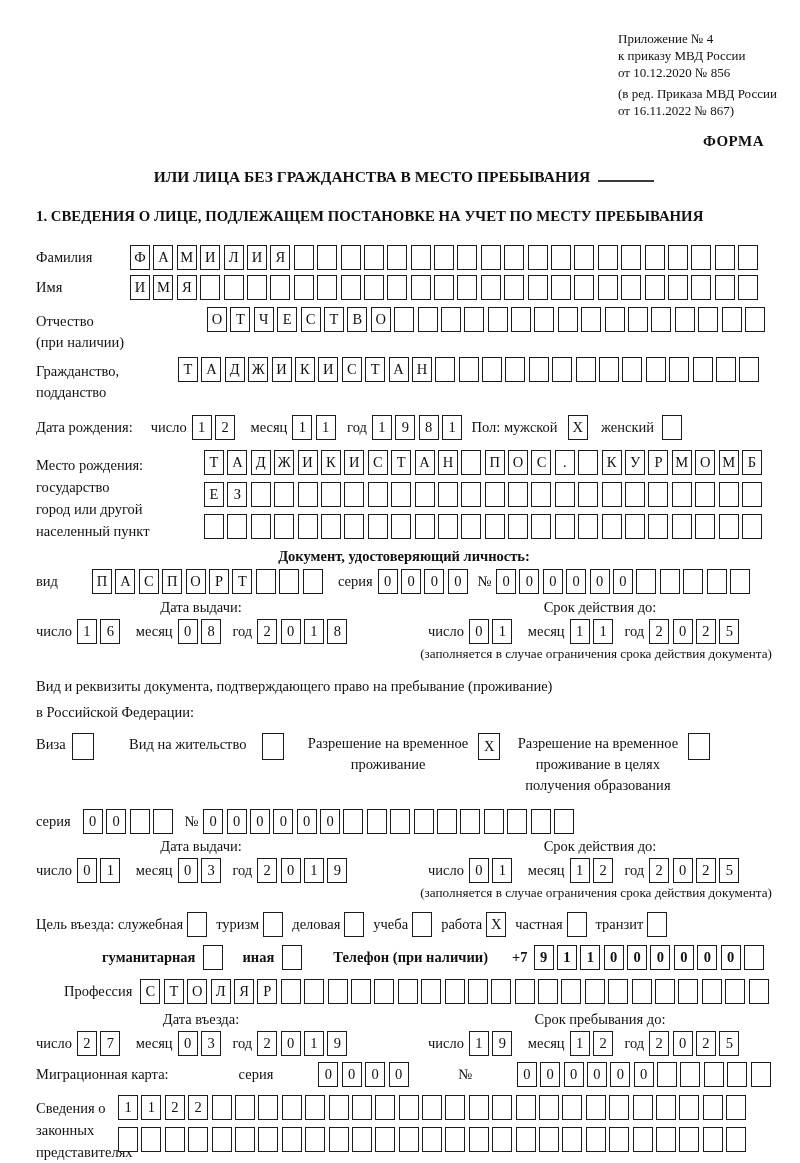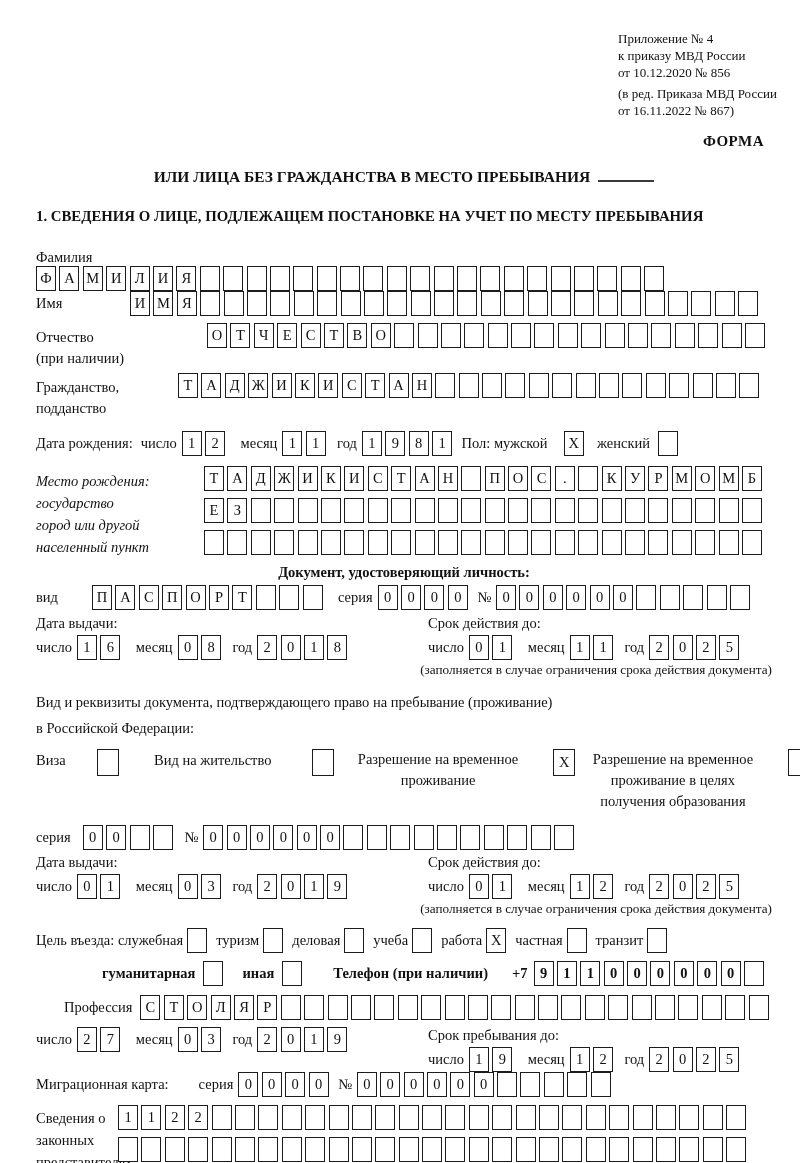--- a/index.html
+++ b/index.html
@@ -20,29 +20,29 @@
   .lbl{padding-top:4px;white-space:nowrap;}
   .lbl2{line-height:21px;padding-top:4px;white-space:nowrap;}
   .boxes{display:inline-flex;flex:none;}
   .cb{display:inline-flex;align-items:center;justify-content:center;flex:none;
       width:20px;height:25px;box-sizing:border-box;border:1.7px solid #1c1c1c;
       margin-right:3.4px;font-size:14.5px;background:#fff;}
   .cbx{width:22px;height:27px;}
   .dg{display:flex;align-items:center;white-space:nowrap;}
   .dg .dlbl{margin-right:5px;}
   .dg .sp{margin-left:12px;}
-  .dhead{text-align:left;margin-bottom:3px;}
+  .dhead{text-align:center;margin-bottom:3px;}
   .pair{display:flex;align-items:flex-start;}
   .pcol-l{width:392px;flex:none;}
   .pcol-r{flex:1;}
   .note-right{text-align:right;font-size:13.2px;margin-top:2px;}
   .doc-head{text-align:center;font-weight:bold;margin-top:6px;}
   .intro{margin-top:11px;line-height:26px;}
   .opts{display:flex;align-items:flex-start;margin-top:8px;}
-  .opt{display:flex;align-items:flex-start;white-space:nowrap;gap:25px;}
+  .opt{display:flex;align-items:flex-start;white-space:nowrap;}
   .opt .cb{margin-left:6px;}
   .optblock{text-align:center;line-height:21px;}
   .stack{display:flex;flex-direction:column;}
   .mt7{margin-top:7px;}
   .purpose-opt{display:flex;align-items:center;white-space:nowrap;margin-right:9px;}
   .purpose-opt .cb{margin-left:4px;margin-right:0;}
 </style>
 </head>
 <body>
 
@@ -57,21 +57,21 @@
     <div>от 16.11.2022 № 867)</div>
   </div>
   <div class="form-label">ФОРМА</div>
 
   <div class="title">
     <div><span>ИЛИ ЛИЦА БЕЗ ГРАЖДАНСТВА В МЕСТО ПРЕБЫВАНИЯ</span><span class="title-underline"></span></div>
   </div>
 
   <div class="sec-head">1. СВЕДЕНИЯ О ЛИЦЕ, ПОДЛЕЖАЩЕМ ПОСТАНОВКЕ НА УЧЕТ ПО МЕСТУ ПРЕБЫВАНИЯ</div>
 
-  <div class="frow" style="margin-top:20px;flex-direction:column;">
+  <div class="frow" style="margin-top:20px;">
     <div class="lbl" style="width:94px;">Фамилия</div>
     <div class="boxes">
         <span class="cb">Ф</span>
         <span class="cb">А</span>
         <span class="cb">М</span>
         <span class="cb">И</span>
         <span class="cb">Л</span>
         <span class="cb">И</span>
         <span class="cb">Я</span>
         <span class="cb"></span>
@@ -90,21 +90,21 @@
         <span class="cb"></span>
         <span class="cb"></span>
         <span class="cb"></span>
         <span class="cb"></span>
         <span class="cb"></span>
         <span class="cb"></span>
         <span class="cb"></span>
       </div>
   </div>
 
-  <div class="frow" style="">
+  <div class="frow" style="margin-top:5px;">
     <div class="lbl" style="width:94px;">Имя</div>
     <div class="boxes">
         <span class="cb">И</span>
         <span class="cb">М</span>
         <span class="cb">Я</span>
         <span class="cb"></span>
         <span class="cb"></span>
         <span class="cb"></span>
         <span class="cb"></span>
         <span class="cb"></span>
@@ -191,46 +191,46 @@
         <span class="cb"></span>
         <span class="cb"></span>
         <span class="cb"></span>
         <span class="cb"></span>
         <span class="cb"></span>
         <span class="cb"></span>
       </div>
   </div>
 
   <div class="frow dg" style="margin-top:12px;">
-    <span style="margin-right:8px;text-align:center;">Дата рождения:</span>
+    <span style="margin-right:18px;text-align:center;">Дата рождения:</span>
     <span class="dlbl">число</span>
     <span class="boxes">
         <span class="cb">1</span>
         <span class="cb">2</span>
       </span>
     <span class="dlbl sp">месяц</span>
     <span class="boxes">
         <span class="cb">1</span>
         <span class="cb">1</span>
       </span>
     <span class="dlbl" style="margin-left:8px;">год</span>
     <span class="boxes">
         <span class="cb">1</span>
         <span class="cb">9</span>
         <span class="cb">8</span>
         <span class="cb">1</span>
       </span>
-    <span style="margin-left:6px;margin-right:16px;">Пол: мужской</span>
+    <span style="margin-left:6px;margin-right:10px;">Пол: мужской</span>
     <span class="cb">X</span>
     <span style="margin-left:10px;margin-right:8px;">женский</span>
     <span class="cb"></span>
   </div>
 
   <div class="frow" style="margin-top:10px;">
-    <div class="lbl2" style="width:168px;line-height:22px;font-style:italic;">
+    <div class="lbl2" style="width:168px;line-height:22px;">
       <div>Место рождения:</div>
       <div>государство</div>
       <div>город или другой</div>
       <div>населенный пункт</div>
     </div>
     <div class="stack">
       <div class="boxes">
           <span class="cb">Т</span>
           <span class="cb">А</span>
           <span class="cb">Д</span>
@@ -585,20 +585,21 @@
         <span class="cb"></span>
         <span class="cb"></span>
         <span class="cb"></span>
         <span class="cb"></span>
         <span class="cb"></span>
       </div>
   </div>
 
   <div class="pair" style="margin-top:7px;">
     <div class="pcol-l">
+      <div class="dhead" style="width:330px;">Дата въезда:</div>
       <div class="dg">
         <span class="dlbl">число</span>
         <span class="boxes">
             <span class="cb">2</span>
             <span class="cb">7</span>
           </span>
         <span class="dlbl sp">месяц</span>
         <span class="boxes">
             <span class="cb">0</span>
             <span class="cb">3</span>
@@ -629,21 +630,21 @@
         <span class="boxes">
             <span class="cb">2</span>
             <span class="cb">0</span>
             <span class="cb">2</span>
             <span class="cb">5</span>
           </span>
       </div>
     </div>
   </div>
 
-  <div class="frow dg" style="">
+  <div class="frow dg" style="margin-top:6px;gap:40px;">
     <span style="margin-right:30px;">Миграционная карта:</span>
     <span class="dlbl">серия</span>
     <span class="boxes">
         <span class="cb">0</span>
         <span class="cb">0</span>
         <span class="cb">0</span>
         <span class="cb">0</span>
       </span>
     <span class="dlbl" style="margin-left:6px;">№</span>
     <span class="boxes">

